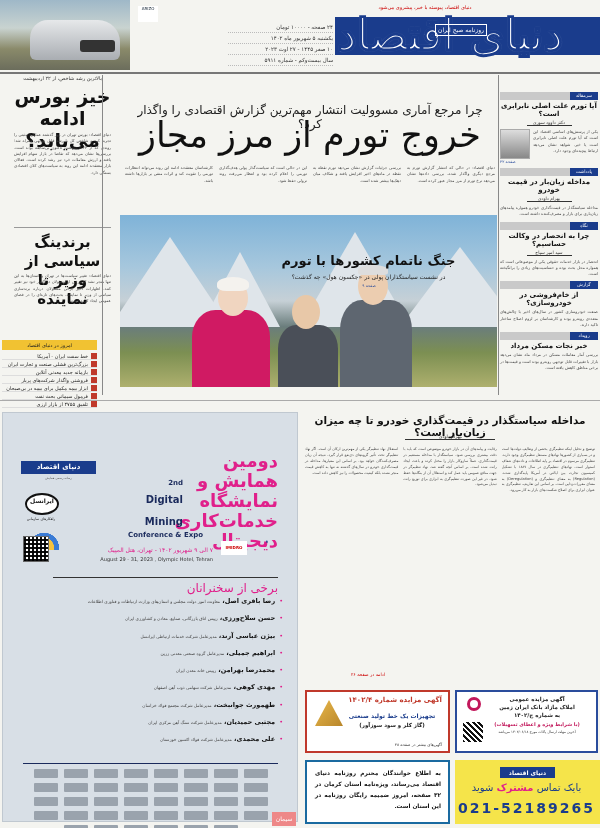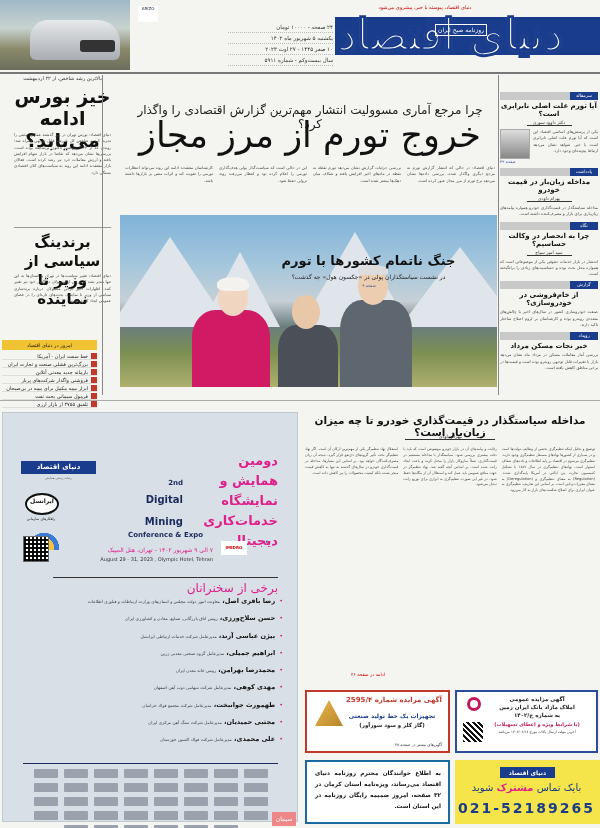--- a/index.html
+++ b/index.html
@@ -64,21 +64,21 @@
 #art-cols{left:305px;top:447px;width:290px;height:230px;display:flex;flex-direction:row-reverse;gap:5px}
 #art-cols .small-p{flex:1;font-size:3.6px;line-height:5.9px}
 #art-cont{left:305px;top:672px;width:80px;font-size:4.5px;color:#c00;direction:rtl}
 
 #conf{left:2px;top:412px;width:296px;height:410px;background:#d8dfe6;border:1px solid #c0c8d0}
 #conf-logo1{left:18px;top:48px;width:75px;height:13px;background:#1a3c8c;color:#fff;font-size:7px;text-align:center;line-height:13px;font-weight:bold}
 #conf-logo1-sub{left:18px;top:63px;width:75px;font-size:3px;color:#555;text-align:center}
 #conf-logo2{left:22px;top:80px;width:34px;height:22px;border:2px solid #111;border-radius:50%;font-size:6px;text-align:center;line-height:12px;font-weight:bold;background:#fff}
 #conf-logo2-sub{left:18px;top:104px;width:40px;font-size:3.5px;text-align:center}
 #conf-logo3{left:26px;top:115px;width:30px;height:22px;background:radial-gradient(circle at 50% 90%,#f6c23e 0 40%,#3a7bd5 41% 60%,transparent 61%)}
-#conf-fa1{left:170px;top:38px;width:105px;font-size:13px;font-weight:bold;color:#e0208b;text-align:right;direction:rtl;line-height:20px}
+#conf-fa1{left:170px;top:38px;width:105px;font-size:18px;font-weight:bold;color:#e0208b;text-align:right;direction:rtl;line-height:20px}
 #conf-en1{left:100px;top:64px;width:80px;font-size:10px;font-weight:bold;color:#1a2a5c;text-align:right;line-height:22px}
 #conf-en2{left:100px;top:118px;width:100px;font-size:7px;font-weight:bold;color:#1a2a5c;text-align:right}
 #conf-date-fa{left:70px;top:133px;width:140px;font-size:6px;color:#e0208b;text-align:right;direction:rtl}
 #conf-date-en{left:70px;top:143px;width:140px;font-size:5px;color:#333;text-align:right}
 #conf-qr{left:20px;top:123px;width:26px;height:26px;background:repeating-linear-gradient(90deg,#111 0 2px,#fff 2px 4px),repeating-linear-gradient(0deg,#111 0 2px,#fff 2px 4px);background-blend-mode:multiply;border:1px solid #666}
 #conf-spons1{left:218px;top:128px;width:26px;height:14px;background:#fff;font-size:4px;color:#c00;text-align:center;line-height:14px;font-weight:bold}
 #conf-spons2{left:252px;top:126px;width:24px;height:16px;font-size:3px;text-align:center;color:#1a3c8c}
 #conf-rule{left:50px;top:164px;width:225px;height:1px;background:#333}
 #conf-speakers-h{left:150px;top:168px;width:125px;font-size:12px;font-weight:normal;color:#e0208b;text-align:right;direction:rtl}
 #conf-speakers{left:18px;top:180px;width:262px;direction:rtl}
@@ -324,21 +324,21 @@
       <div></div>
       <div></div>
       <div></div>
       <div></div>
   </div>
 </div>
 <div class="abs" id="watermark">سیمان</div>
 
 <div class="ad" id="ad1">
   <div style="position:absolute;left:8px;top:8px;width:28px;height:26px;background:linear-gradient(135deg,#e9b84a,#b8862b);clip-path:polygon(50% 0,100% 100%,0 100%)"></div>
-  <div class="ad-title-red" style="position:absolute;right:6px;top:4px;width:100px">آگهی مزایده شماره 2595/۴</div>
+  <div class="ad-title-red" style="position:absolute;right:6px;top:4px;width:100px">آگهی مزایده شماره ۱۴۰۲/۴</div>
   <div class="ad-title-blue" style="position:absolute;right:6px;top:20px;width:100px;font-size:6px">تجهیزات یک خط تولید صنعتی</div>
   <div class="ad-title-blue" style="position:absolute;right:6px;top:30px;width:100px;font-size:5.5px;color:#222">(گاز کلر و سود سوزآور)</div>
   <div style="position:absolute;right:6px;top:50px;width:100px;font-size:4px;direction:rtl;text-align:right;color:#333">آگهی‌های بیشتر در صفحه ۲۸</div>
 </div>
 <div class="ad" id="ad2">
   <div style="position:absolute;left:10px;top:5px;width:14px;height:14px;border:3px solid #c2185b;border-radius:50%"></div>
   <div style="position:absolute;left:6px;top:30px;width:20px;height:20px;background:repeating-linear-gradient(45deg,#111 0 2px,#fff 2px 4px)"></div>
   <div class="ad-text" style="position:absolute;left:30px;top:4px;width:100px">آگهی مزایده عمومی</div>
   <div class="ad-text" style="position:absolute;left:30px;top:12px;width:100px">املاک مازاد بانک ایران زمین</div>
   <div class="ad-text" style="position:absolute;left:30px;top:20px;width:100px">به شماره ج/۱۴۰۲</div>

